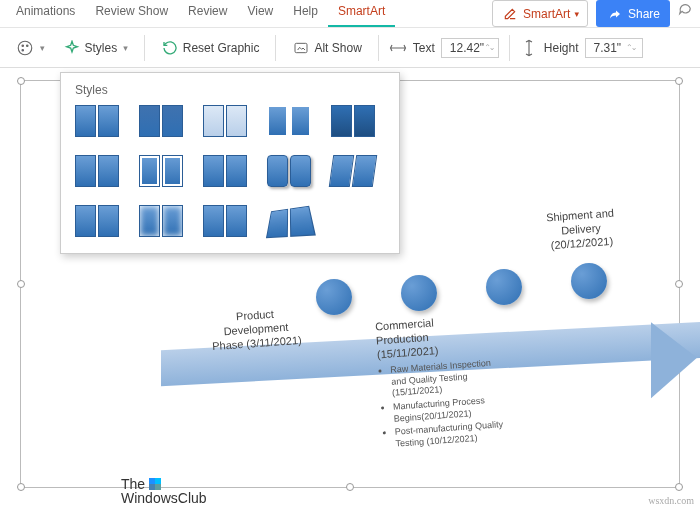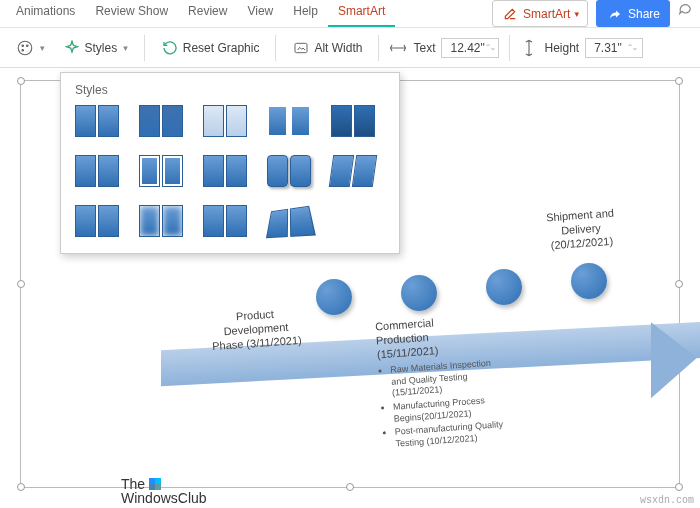--- a/index.html
+++ b/index.html
@@ -40,21 +40,21 @@
   .arrow-head { position: absolute; right: -18px; top: 240px; width: 0; height: 0; border-top: 38px solid transparent; border-bottom: 38px solid transparent; border-left: 46px solid #8eb2da; transform: skewY(-3deg); }
   .ball { position: absolute; width: 36px; height: 36px; border-radius: 50%; background: radial-gradient(circle at 30% 30%, #6a9ed6, #2f6fb3); box-shadow: 2px 3px 4px rgba(0,0,0,.25); }
   
   .cap { position: absolute; font-size: 11px; color: #444; text-align: center; transform: rotate(-4deg); line-height: 1.25; }
   .det { position: absolute; font-size: 9px; color: #555; transform: rotate(-4deg); line-height: 1.3; width: 130px; }
   .det li { margin-bottom: 2px; }
   
   .logo { position: absolute; left: 100px; top: 396px; font-size: 14px; color: #333; line-height: 1.0; }
   .logo-sq { display: inline-block; width: 12px; height: 12px; vertical-align: top; margin-top: 1px; }
 
-  .watermark { position: absolute; right: 6px; bottom: 2px; font-size: 10px; color: #aaa; font-family: Liberation Mono, monospace; }
+  .watermark { position: absolute; right: 6px; bottom: 2px; font-size: 10px; color: #aaa; font-family: Liberation Serif, serif; }
 </style>
 </head>
 <body>
 
 <div class="tabs">
   <div class="tab">Animations</div>
   <div class="tab">Review Show</div>
   <div class="tab">Review</div>
   <div class="tab">View</div>
   <div class="tab">Help</div>
@@ -114,21 +114,21 @@
     <span>Reset Graphic</span>
   </div>
   <div class="sep"></div>
   <div class="rbtn">
     <span class="ico">
       <svg width="16" height="16" viewBox="0 0 24 24" fill="none" stroke="#666" stroke-width="1.5">
           <rect x="3" y="5" width="18" height="14" rx="2"></rect>
           <path d="M7 15l3-4 3 3 2-2 3 3"></path>
         </svg>
     </span>
-    <span>Alt Width</span>
+    <span>Alt Show</span>
   </div>
   <div class="sep"></div>
   <span class="ico">
     <svg width="18" height="14" viewBox="0 0 24 14" fill="none" stroke="#666" stroke-width="1.5">
         <path d="M2 7h20M4 3l-2 4 2 4M20 3l2 4-2 4"></path>
       </svg>
   </span>
   <span>Text</span>
   <div class="wbox">
       <span>12.42"</span>

